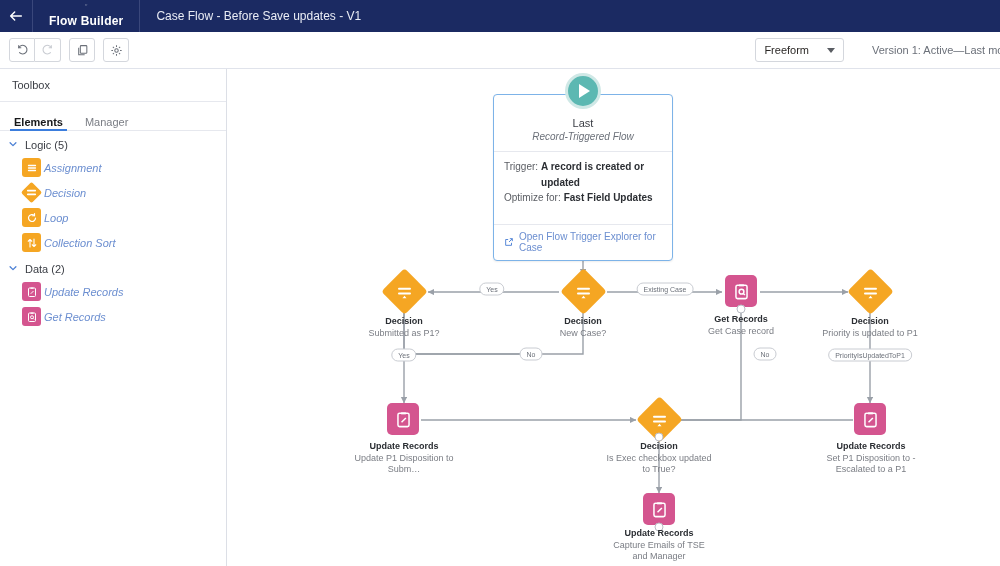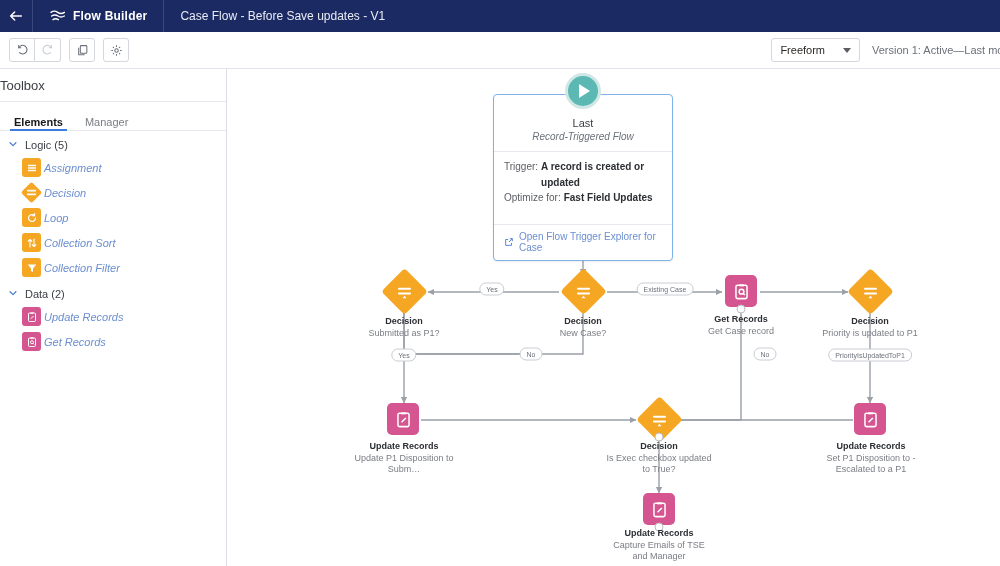--- a/index.html
+++ b/index.html
@@ -18,21 +18,21 @@
     color: #fff;
   }
   .hdr-back {
     width: 32px; height: 32px; display: flex; align-items: center;
     justify-content: center; cursor: pointer;
   }
   .hdr-back svg { width: 16px; height: 16px; }
   .hdr-divider { width: 1px; height: 32px; background: #3a477b; }
   .hdr-brand {
     display: flex; align-items: center; gap: 8px;
-    padding: 0 16px; height: 24px;
+    padding: 0 16px; height: 24px; flex-direction: column;
   }
   .hdr-brand .logo { width: 16px; height: 16px; display:block; }
   .hdr-brand .btxt { font-size: 12px; font-weight: bold; letter-spacing: .2px; }
   .hdr-title {
     padding-left: 16px; font-size: 12px; color: #e9ecf5; white-space: nowrap;
   }
 
   
   .toolbar {
     position: absolute; top: 32px; left: 0; width: 1000px; height: 37px;
@@ -46,21 +46,21 @@
     display: flex; align-items: center; justify-content: center; cursor: pointer;
     color: #6b7079;
   }
   .btn-group .tbtn:first-child { border-radius: 3px 0 0 3px; }
   .btn-group .tbtn:last-child { border-radius: 0 3px 3px 0; border-left: none; }
   .tbtn.solo { border-radius: 3px; }
   .tbtn.disabled { color: #c9ccd2; }
   .tbtn svg { width: 13px; height: 13px; }
 
   .tb-right {
-    margin-left: auto; display: flex; align-items: center; gap: 12px;
+    margin-left: auto; display: flex; align-items: center; gap: 28px;
     padding-right: 0px;
   }
   .freeform {
     display: flex; align-items: center; gap: 18px;
     border: 1px solid #d4d7dd; border-radius: 3px;
     height: 24px; padding: 0 8px; font-size: 11px; color: #2b2826;
     background: #fff; cursor: pointer; white-space: nowrap;
   }
   .freeform .caret {
     width: 0; height: 0; border-left: 4px solid transparent;
@@ -70,22 +70,22 @@
     font-size: 11px; color: #6b7079; white-space: nowrap;
     overflow: hidden; max-width: 128px;
   }
 
   
   .sidebar {
     position: absolute; top: 69px; left: 0; width: 227px; height: 497px;
     background: #fff; border-right: 1px solid #dcdfe6;
   }
   .tb-heading {
-    height: 33px; display: flex; align-items: center; 
-    font-size: 13px; color: #3a3d44; border-bottom: 1px solid #e6e8ee;
+    height: 33px; display: flex; align-items: center; padding-left: 12px;
+    font-size: 11px; color: #3a3d44; border-bottom: 1px solid #e6e8ee;
   }
   .tabs {
     display: flex; height: 29px; border-bottom: 1px solid #e6e8ee;
     padding-left: 10px; gap: 14px;
   }
   .tab {
     font-size: 11px; color: #7a7d84; display: flex; align-items: center;
     cursor: pointer; padding: 0 4px; position: relative; margin-top: 12px;
   }
   .tab.active { color: #17181a; font-weight: bold; }
@@ -306,28 +306,20 @@
     <div class="el-row">
       <div class="el-ico" style="background:#f5a623">
         <svg viewBox="0 0 24 24" fill="none" stroke="#fff" stroke-width="2.2" stroke-linecap="round" stroke-linejoin="round">
           <path d="M8 20V5M8 5L4.5 8.5M8 5l3.5 3.5"></path>
           <path d="M16 4v15M16 19l3.5-3.5M16 19l-3.5-3.5"></path>
         </svg>
       </div>
       <span class="el-label">Collection Sort</span>
     </div>
 
-    <div class="el-row">
-      <div class="el-ico" style="background:#f5a623">
-        <svg viewBox="0 0 24 24" fill="#fff" stroke="none">
-          <path d="M3.5 5h17l-6.5 7.8V20l-4-2.2v-5z"></path>
-        </svg>
-      </div>
-      <span class="el-label">Collection Filter</span>
-    </div>
 
     <div class="group-hdr">
       <svg class="chev" viewBox="0 0 24 24" fill="none" stroke="currentColor" stroke-width="3" stroke-linecap="round" stroke-linejoin="round">
         <path d="M5 9l7 7 7-7"></path>
       </svg>
       <span>Data (2)</span>
     </div>
 
     <div class="el-row">
       <div class="el-ico" style="background:#d4558f">

